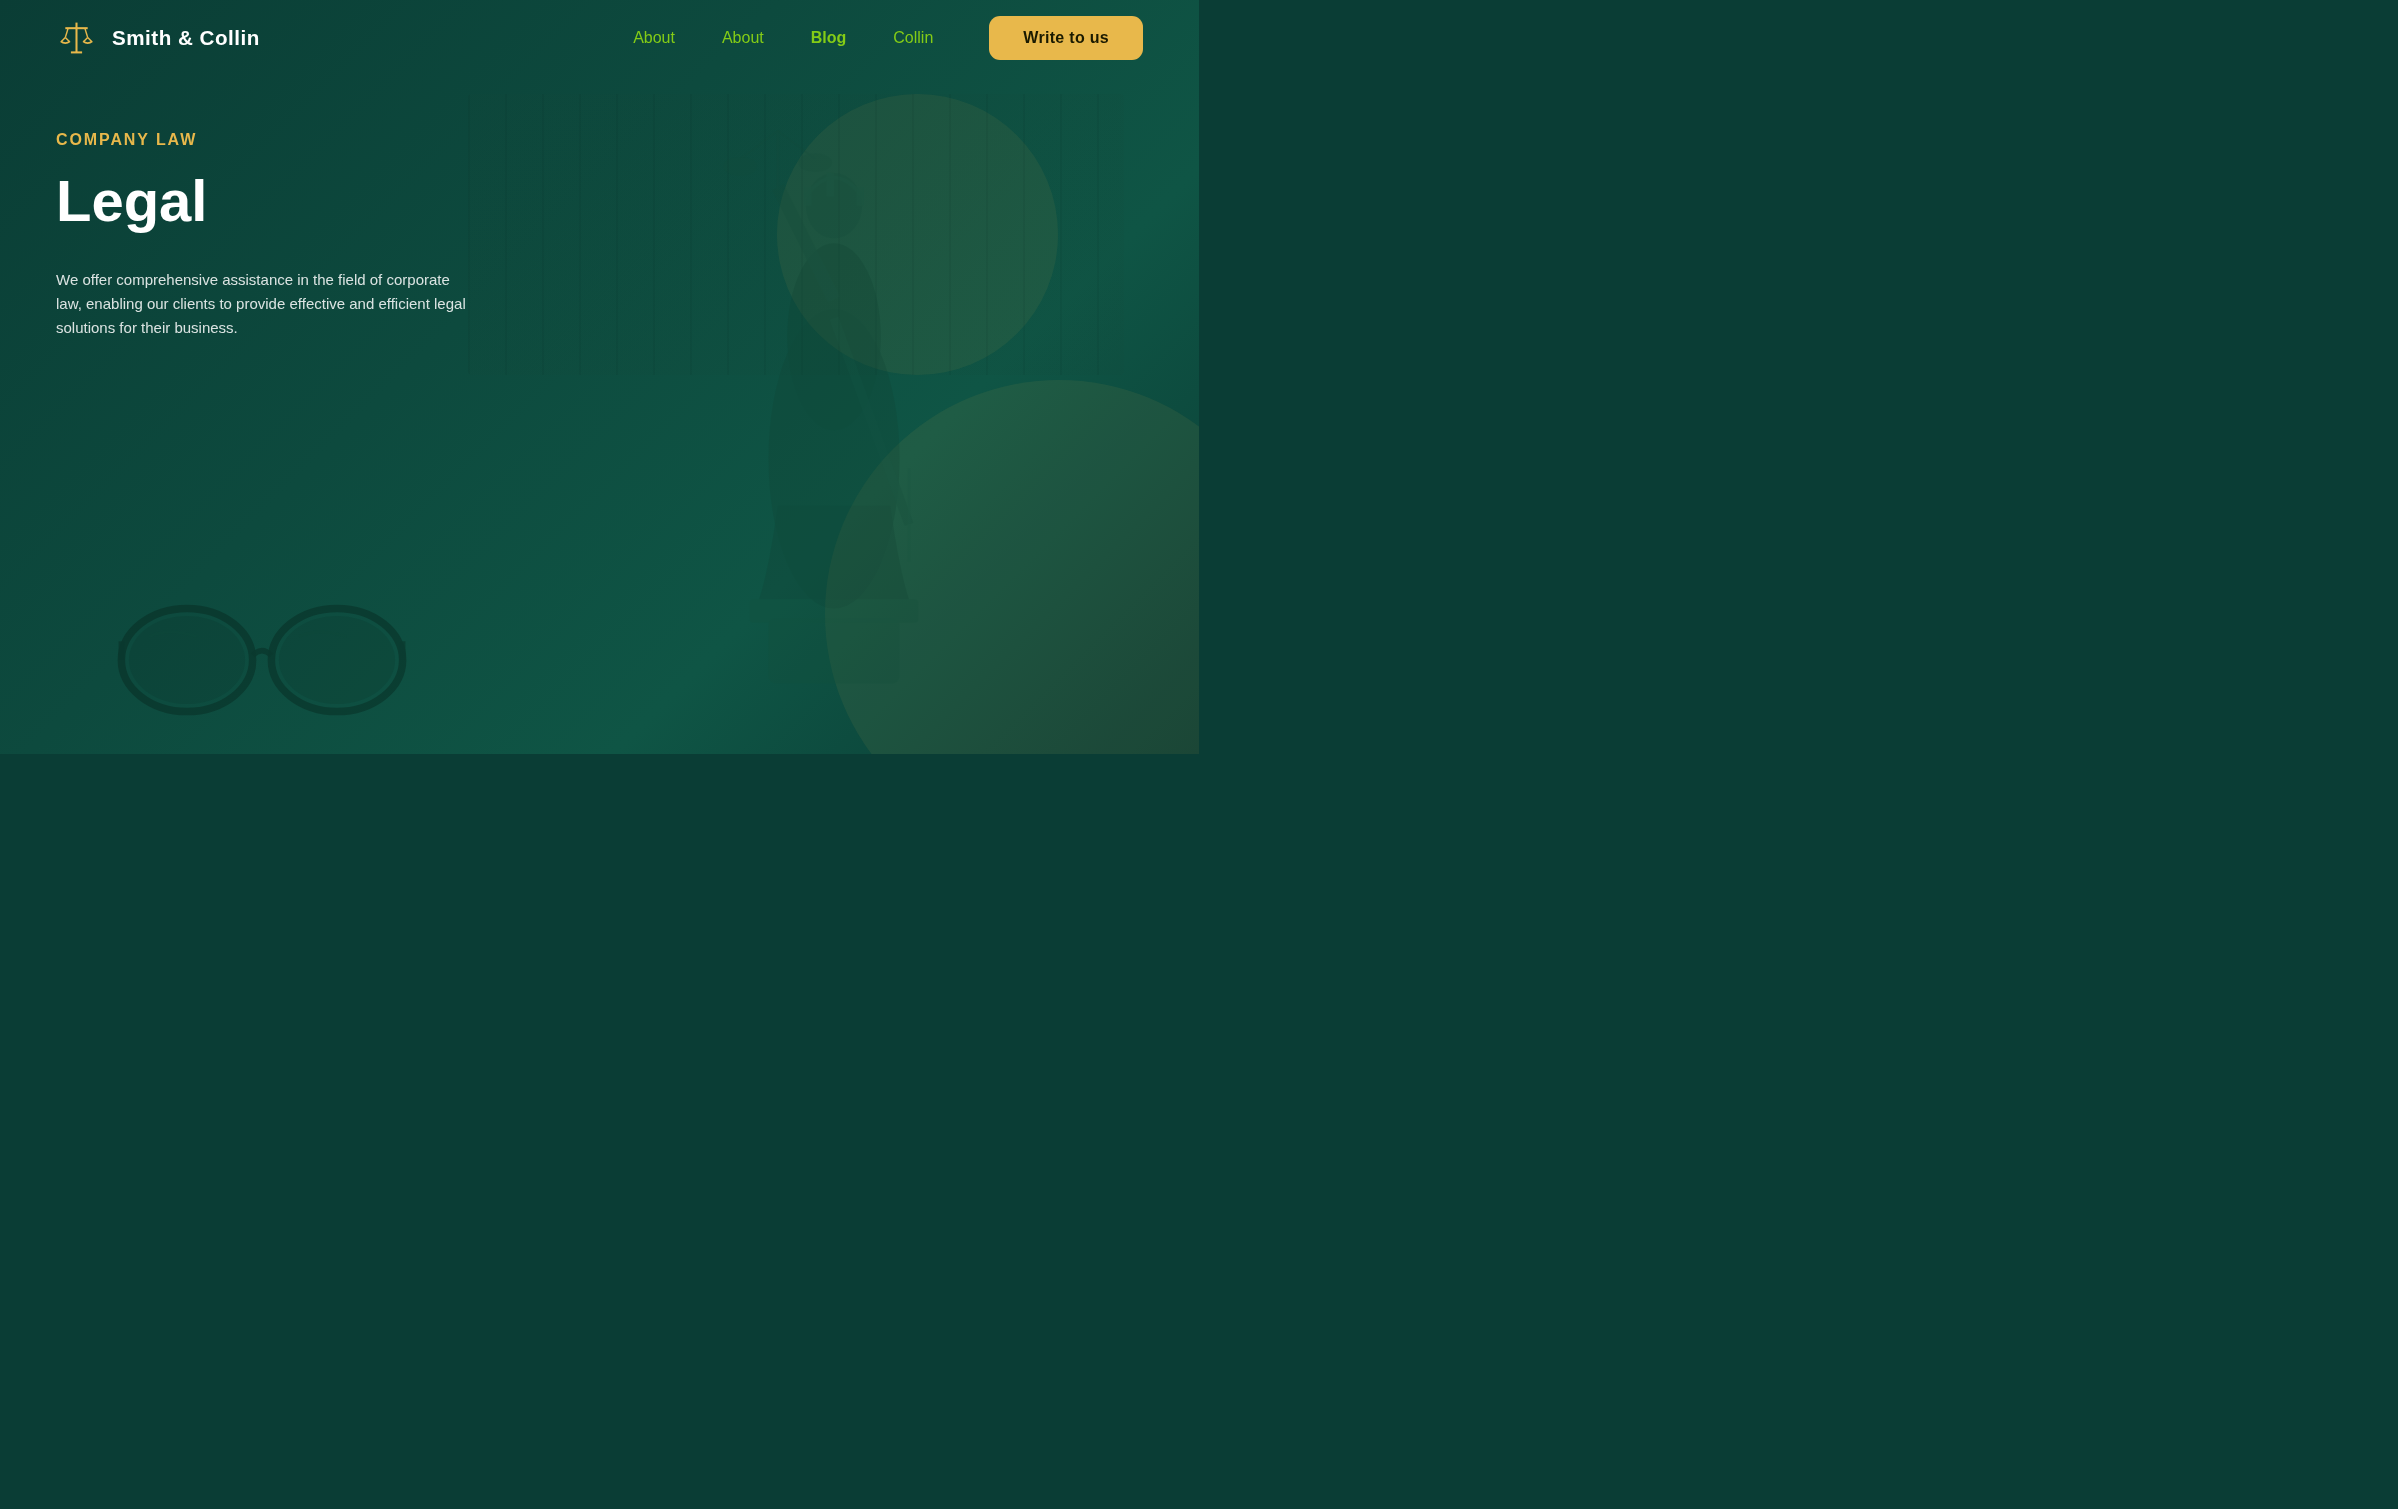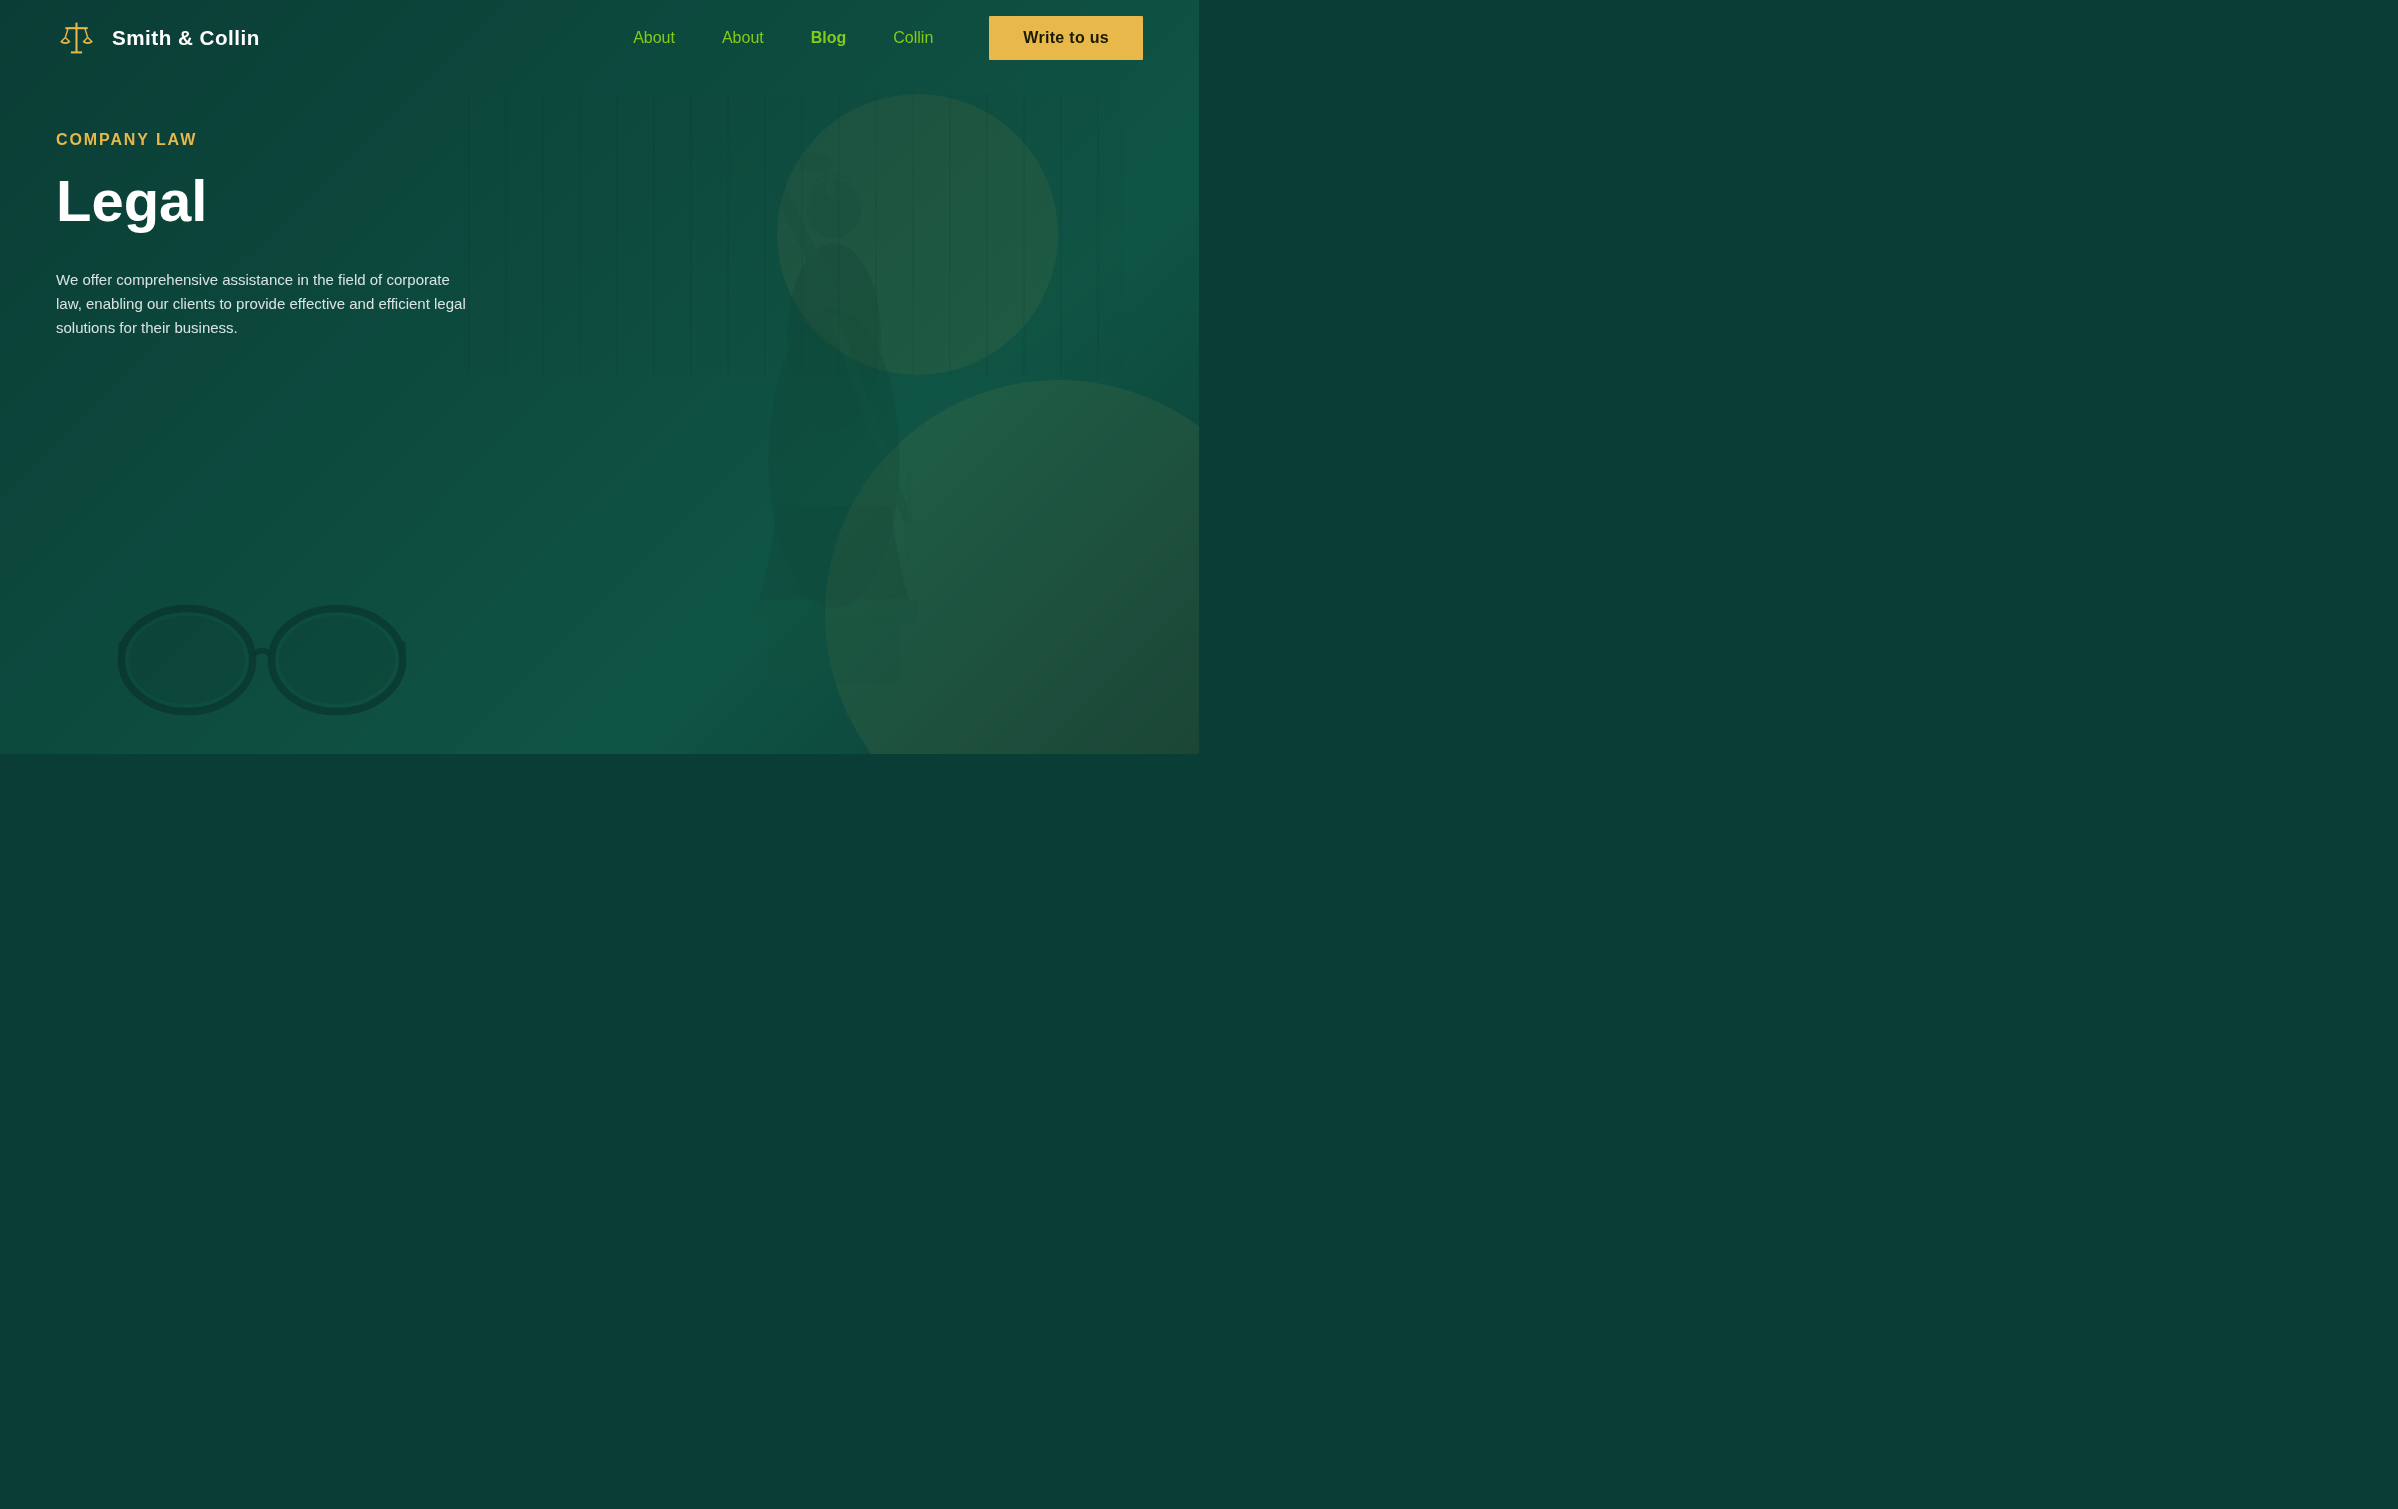--- a/index.html
+++ b/index.html
@@ -139,21 +139,21 @@
     }
 
     .cta-button {
       background-color: #e8b84b;
       color: #1a1a00;
       font-size: 16px;
       font-weight: 700;
       padding: 13px 34px;
       border: none;
       cursor: pointer;
-      border-radius: 1px;
+      border-radius: 11px;
       letter-spacing: 0.3px;
     }
 
     
     .hero-content {
       position: absolute;
       top: 131px;
       left: 56px;
       z-index: 5;
       max-width: 525px;

